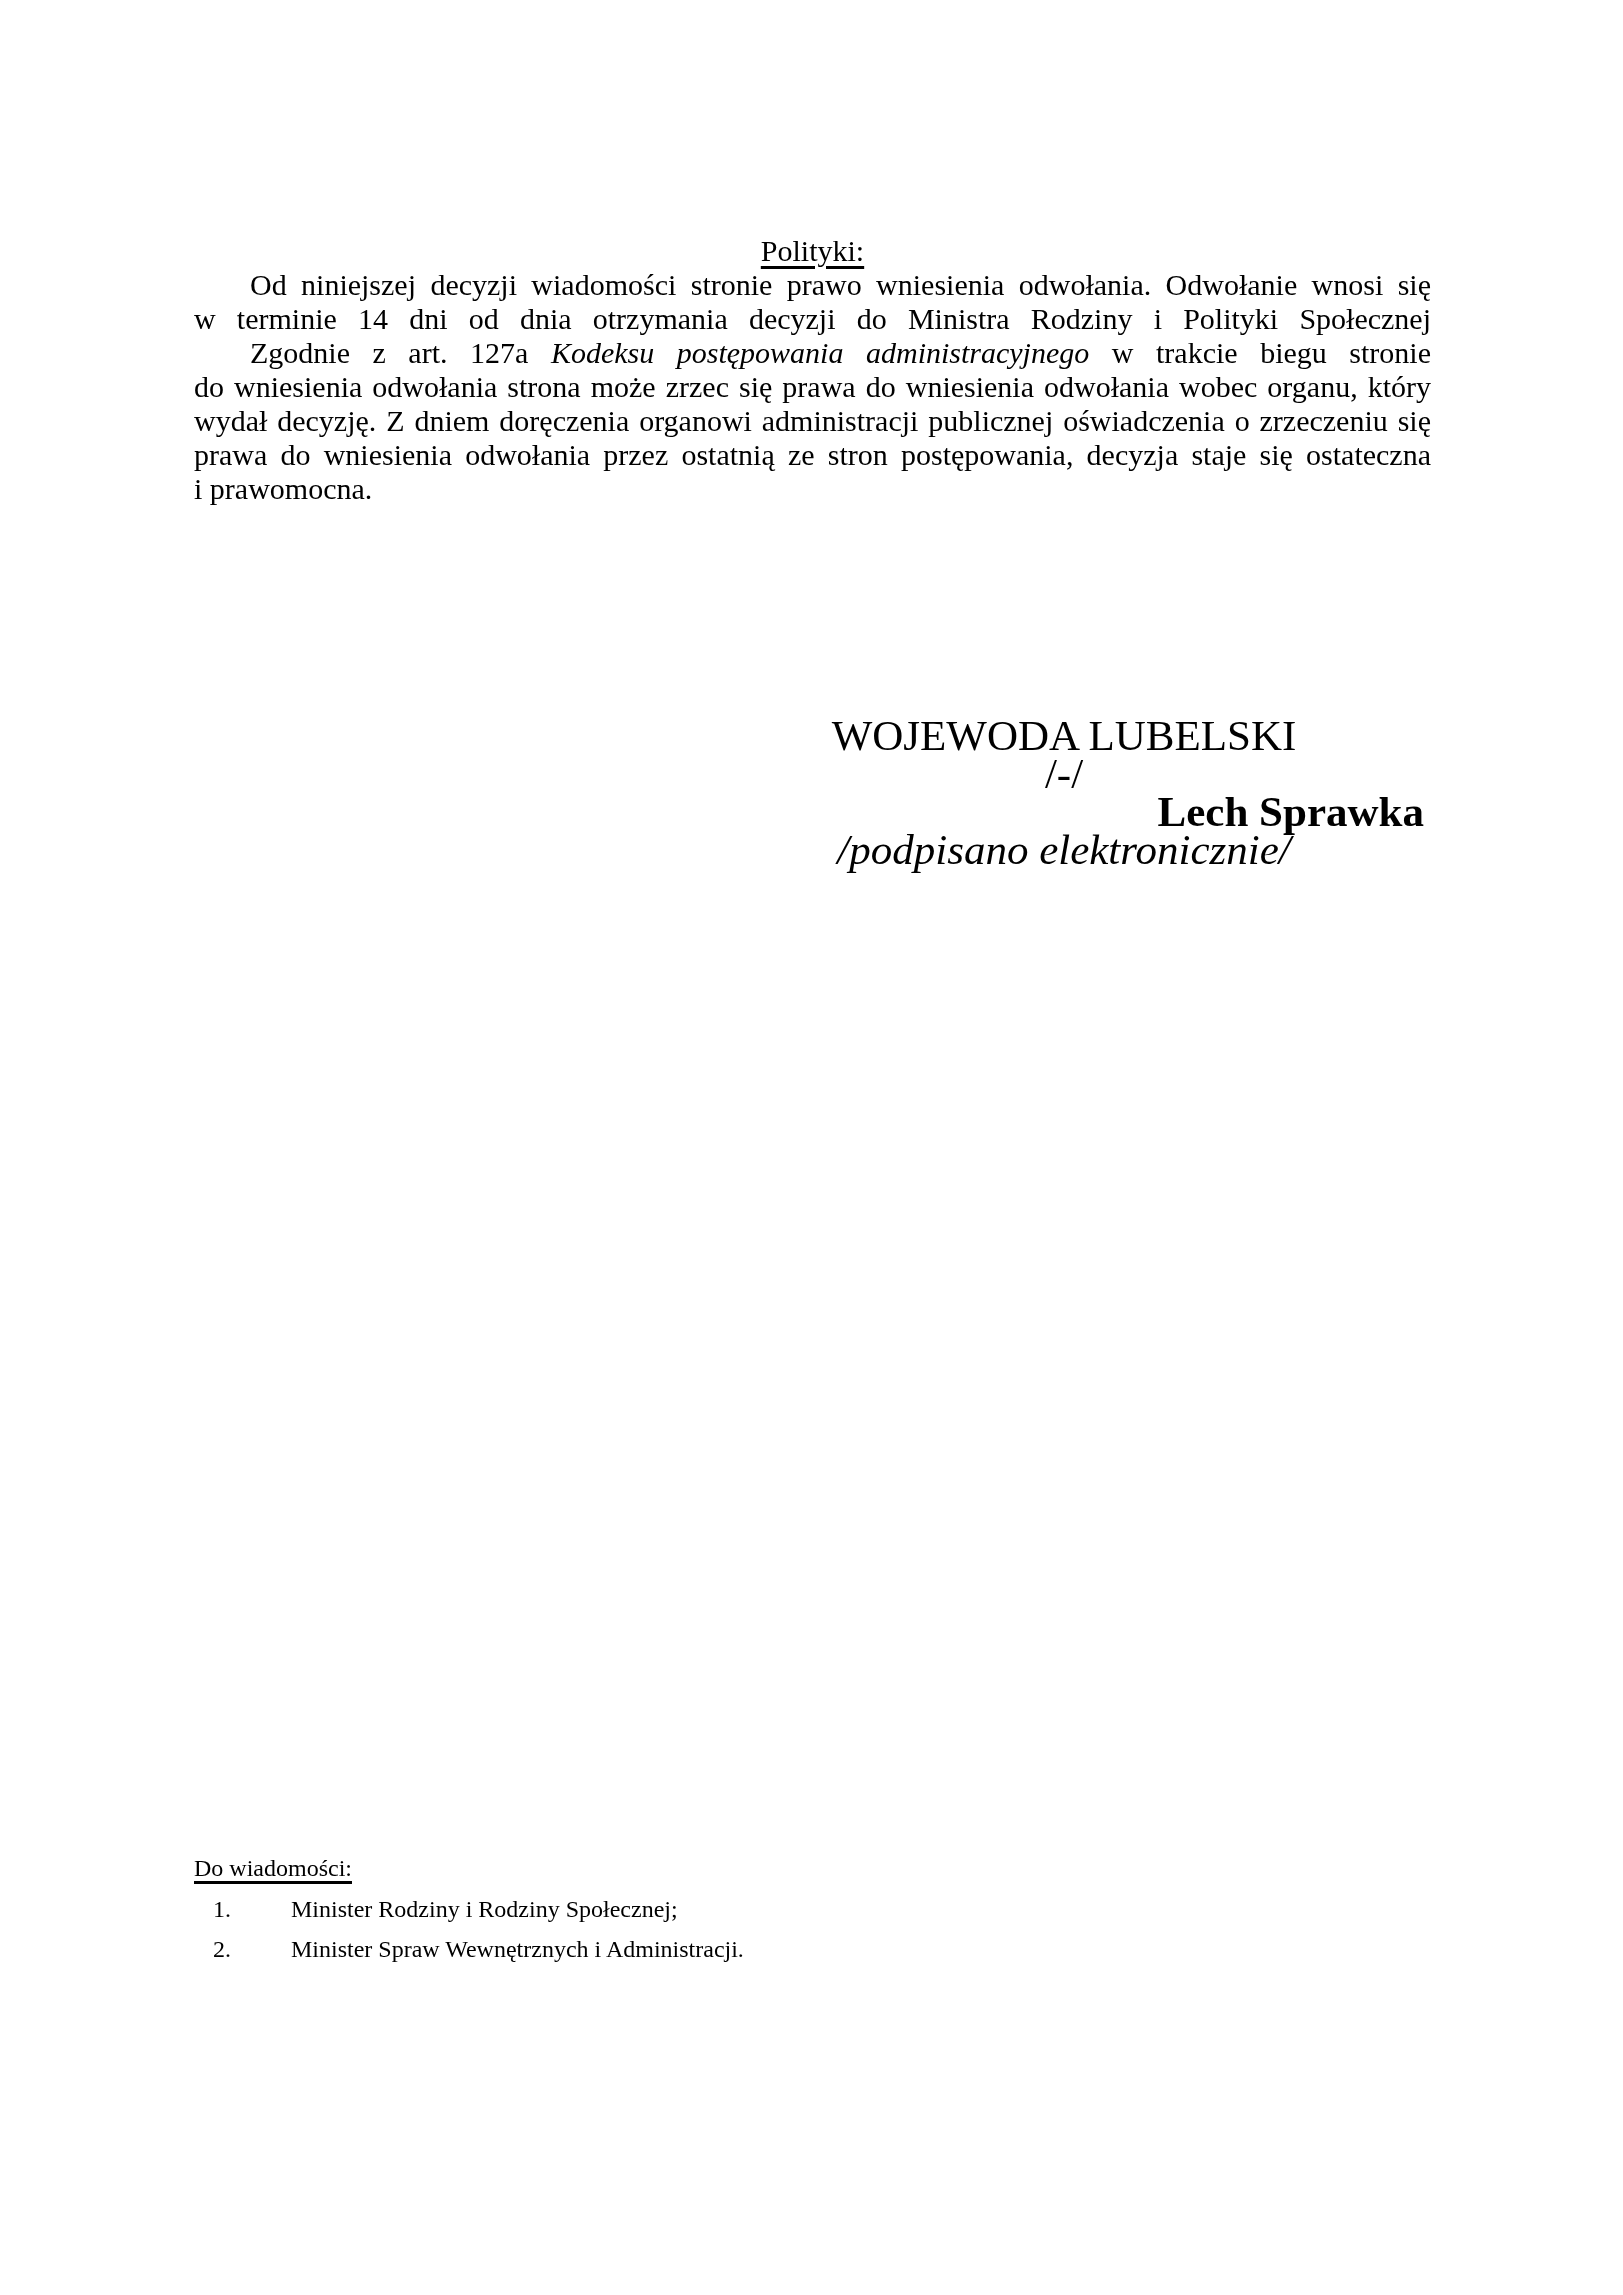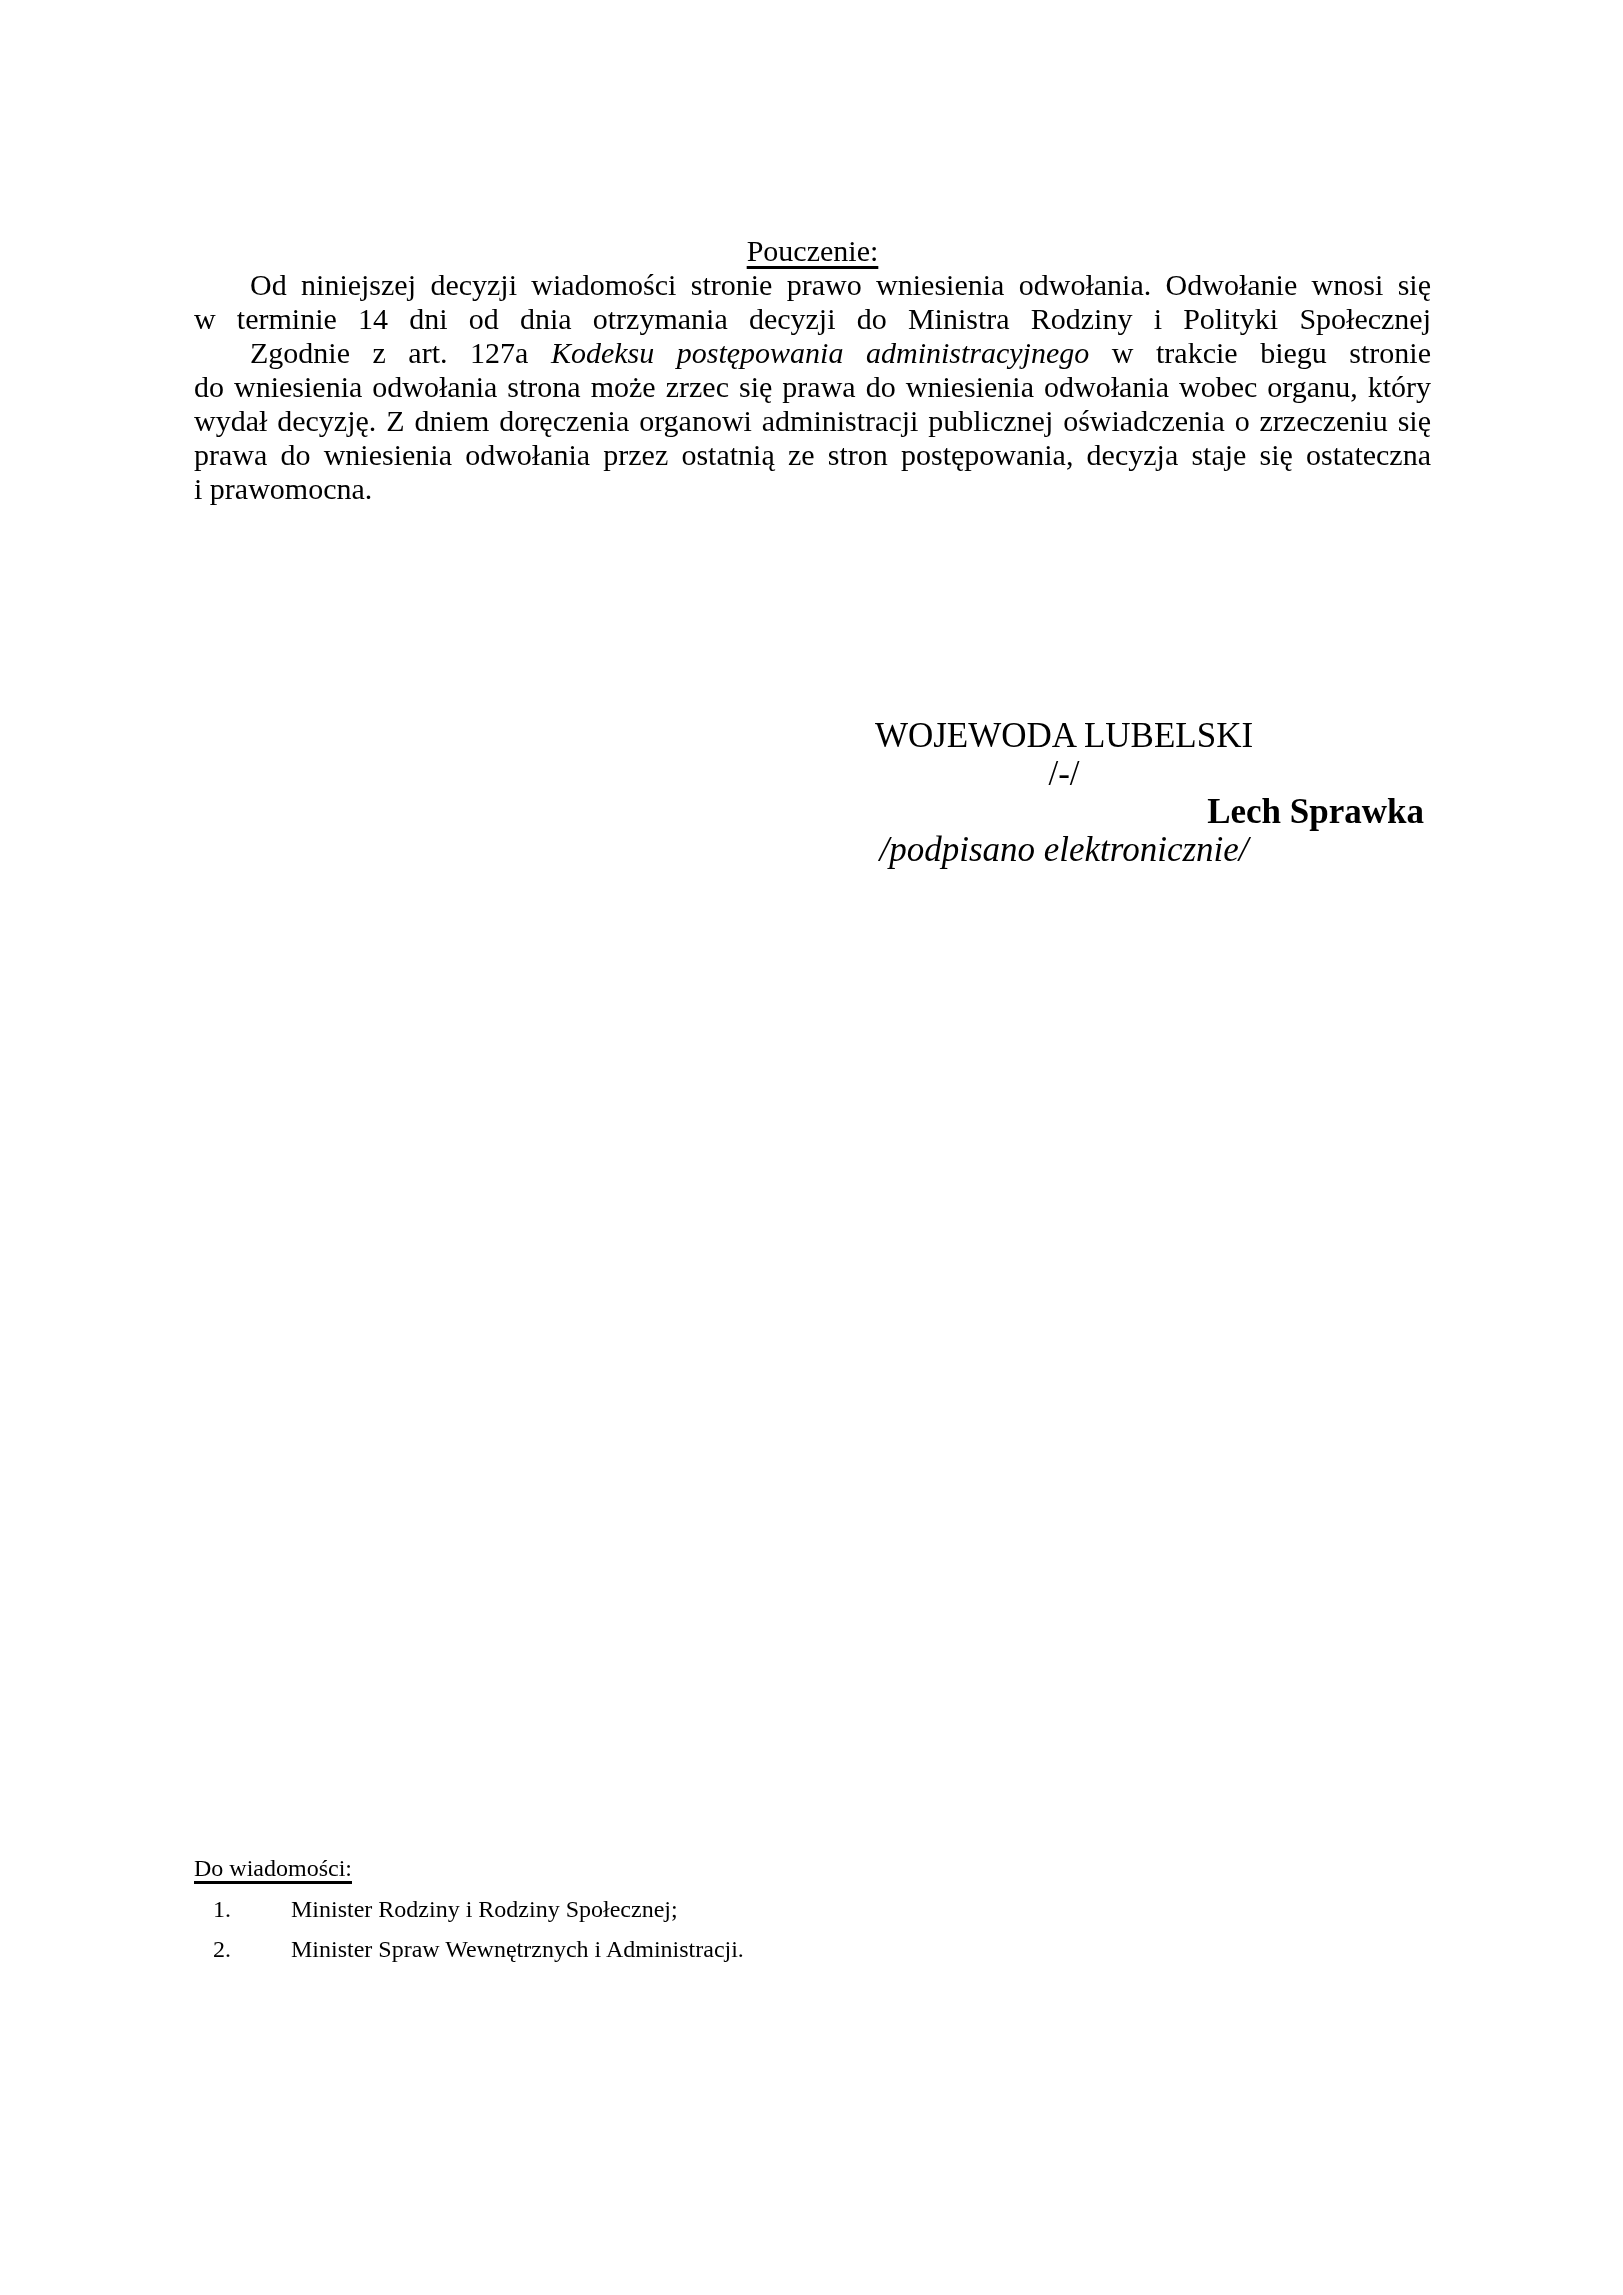--- a/index.html
+++ b/index.html
@@ -49,21 +49,21 @@
     font-style: italic;
   }
 
   
   .signature {
     position: absolute;
     left: 704px;
     top: 717px;
     width: 720px;
     text-align: center;
-    font-size: 35px;
+    font-size: 43px;
     line-height: 38px;
   }
   .sig-name {
     font-weight: bold;
     text-align: right;
   }
   .sig-note {
     font-style: italic;
   }
 
@@ -90,21 +90,21 @@
     top: 0;
   }
 </style>
 </head>
 <body>
 
 <div class="page">
 
   <div class="main">
     <div class="doc-heading">
-      <span class="underlined">Pouczenie:</span>
+      <span class="underlined">Polityki:</span>
     </div>
 
     <div>
       <div class="jline indent">Od niniejszej decyzji wiadomości stronie prawo wniesienia odwołania. Odwołanie wnosi się</div>
       <div class="jline">w&nbsp;terminie 14 dni od dnia otrzymania decyzji do Ministra Rodziny i Polityki Społecznej</div>
     </div>
 
     <div>
       <div class="jline indent"><span>Zgodnie z art. 127a </span><span class="italic">Kodeksu postępowania administracyjnego</span><span> w trakcie biegu stronie</span></div>
       <div class="jline">do wniesienia odwołania strona może zrzec się prawa do wniesienia odwołania wobec organu, który</div>

